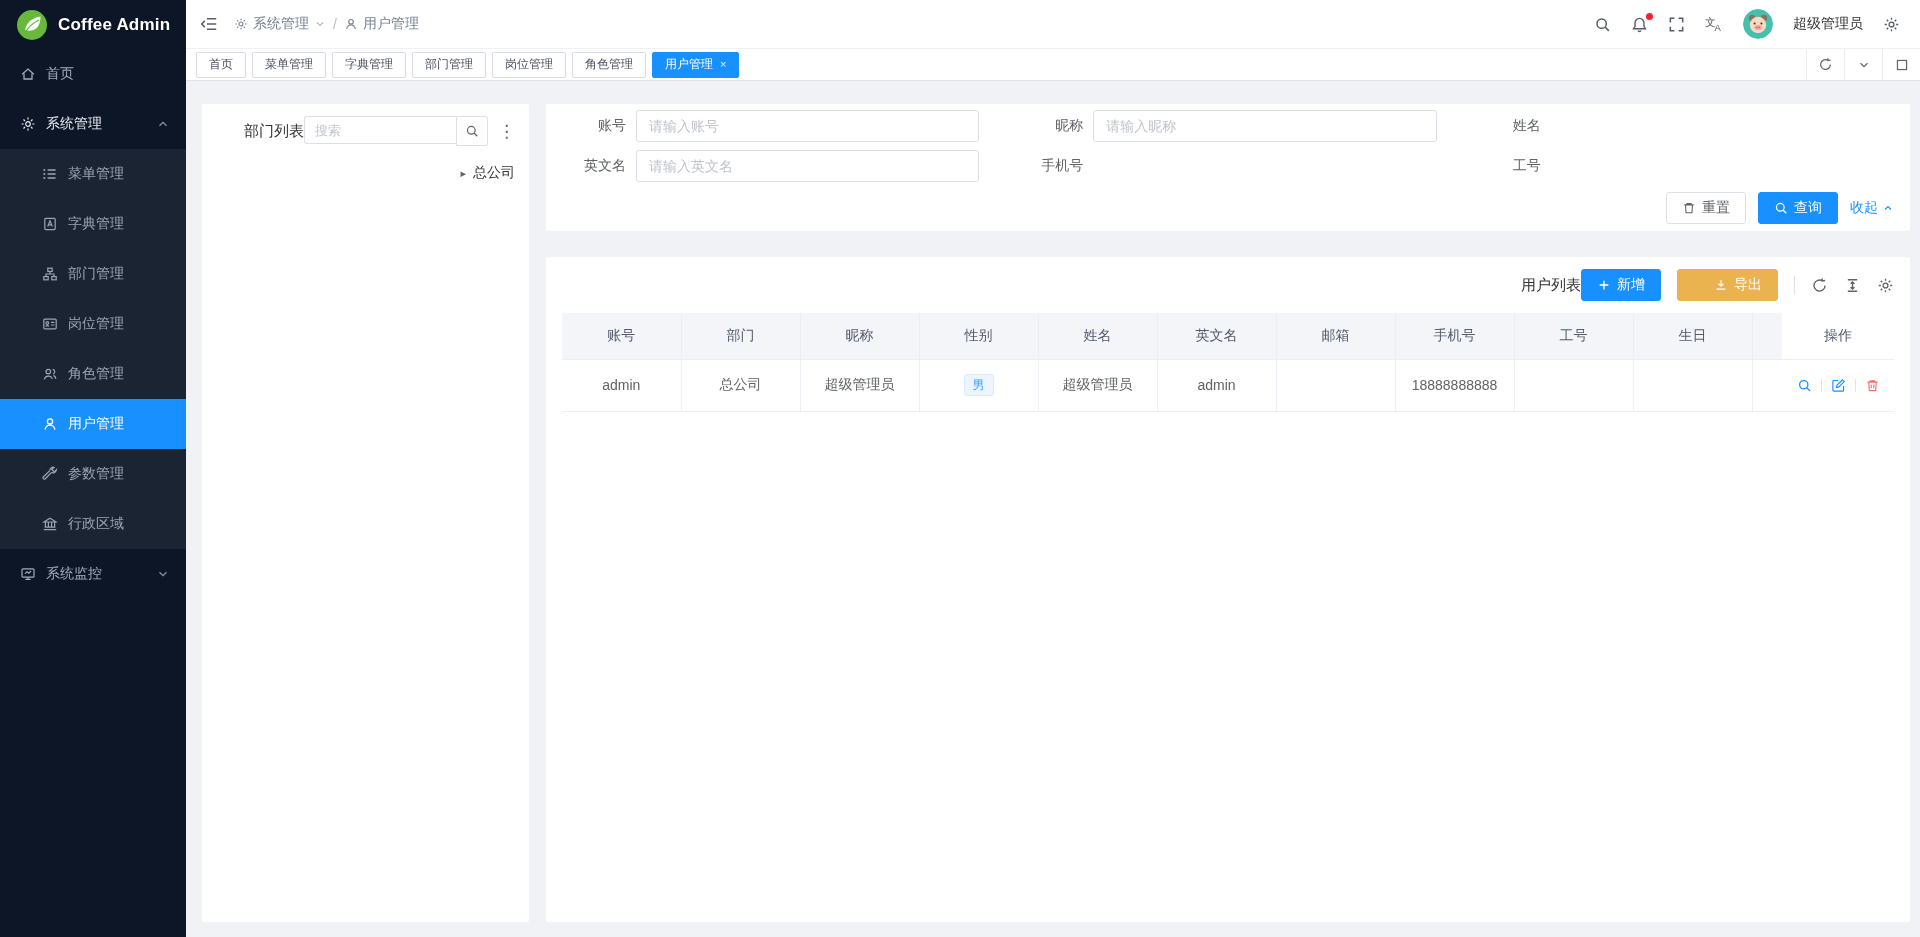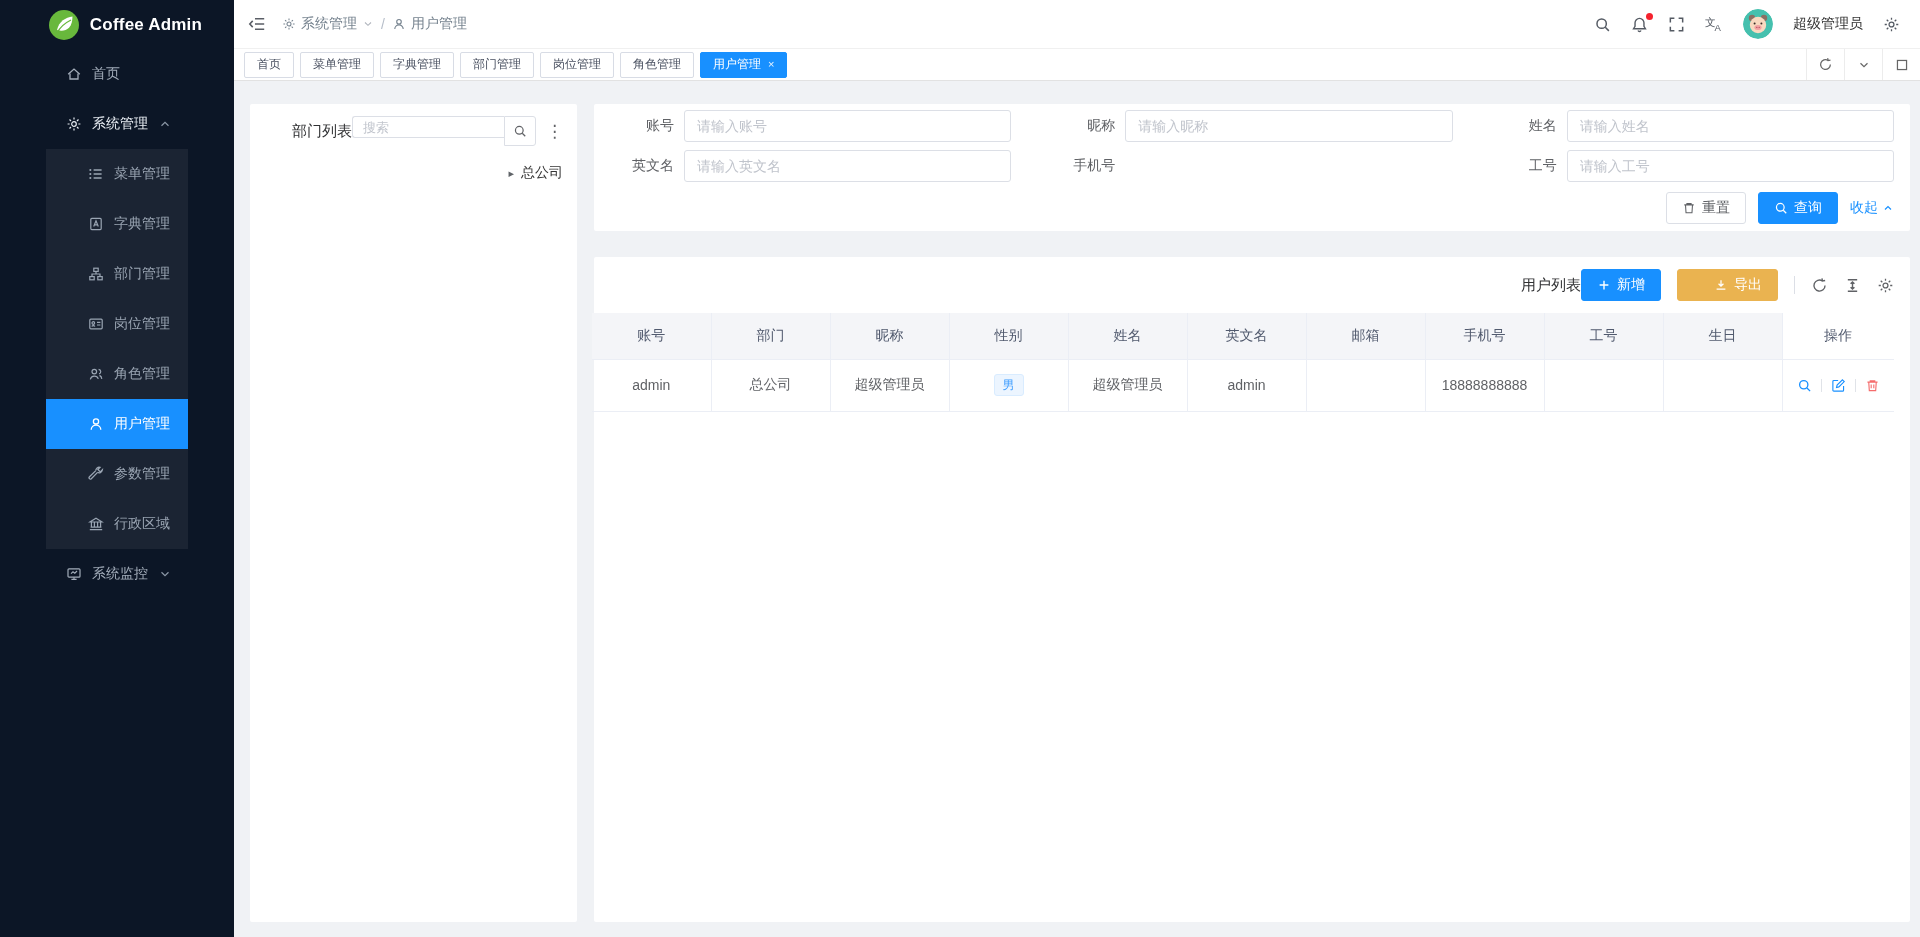--- a/index.html
+++ b/index.html
@@ -5,21 +5,21 @@
   :root{
     --primary:#1890ff; --warning:#eab350; --danger:#f56c6c;
     --sidebar_bg:#0c1626; --submenu_bg:#1b2433;
   }
   *{box-sizing:border-box;}
   html,body{margin:0;padding:0;width:1920px;height:937px;overflow:hidden;
     font-family:"Liberation Sans","DejaVu Sans",sans-serif;font-size:14px;color:#333;background:#f0f2f5;}
   .app{display:flex;width:1920px;height:937px;}
 
   
-  .sidebar{width:234px;flex-shrink:0;background:var(--sidebar_bg);color:#a3adba;display:flex;flex-direction:column;align-items:center;}
+  .sidebar{width:186px;flex-shrink:0;background:var(--sidebar_bg);color:#a3adba;display:flex;flex-direction:column;}
   .logo{height:49px;display:flex;align-items:center;gap:10px;padding-left:16px;flex-shrink:0;}
   .logo-text{color:#fff;font-weight:bold;font-size:17px;letter-spacing:.2px;}
   .menu{flex:1;overflow:hidden;}
   .menu-item{height:50px;display:flex;align-items:center;gap:10px;padding:0 16px 0 20px;cursor:pointer;font-size:14px;}
   .menu-item .mi-label{flex:1;}
   .menu-item.bright{color:#e8edf3;}
   .submenu{background:var(--submenu_bg);}
   .submenu .menu-item{padding-left:42px;color:#9aa5b3;}
   .submenu .menu-item.active{background:var(--primary);color:#fff;}
   .mi-icon{display:flex;width:16px;height:16px;flex-shrink:0;}
@@ -51,21 +51,21 @@
   
   .content{flex:1;min-height:0;display:flex;gap:17px;padding:23px 10px 15px 16px;}
   .card{background:#fff;border-radius:2px;align-items:flex-end;}
 
   
   .dept-card{width:327px;flex-shrink:0;padding:12px;display:flex;flex-direction:column;}
   .dept-head{display:flex;align-items:center;justify-content:space-between;}
   .dept-title{font-size:15px;color:#303133;}
   .dept-search{display:flex;align-items:center;gap:8px;}
   .search-group{display:flex;}
-  .search-group input{width:152px;height:22px;border:1px solid #dcdfe6;border-right:none;border-radius:3px 0 0 3px;padding:0 10px;font-size:13px;outline:none;color:#a16207;}
+  .search-group input{width:152px;height:28px;border:1px solid #dcdfe6;border-right:none;border-radius:3px 0 0 3px;padding:0 10px;font-size:13px;outline:none;color:#a16207;}
   input::placeholder{color:#c0c4cc;}
   .sg-btn{width:32px;height:30px;border:1px solid #dcdfe6;border-radius:0 3px 3px 0;background:#fff;display:flex;align-items:center;justify-content:center;color:#606266;cursor:pointer;}
   .kebab{color:#606266;font-size:17px;line-height:1;cursor:pointer;padding:0 2px;}
   .tree{padding:14px 2px 0;}
   .tree-node{display:flex;align-items:center;gap:7px;height:26px;font-size:14px;color:#333;cursor:pointer;}
   .tree-caret{color:#5f6368;font-size:11px;}
 
   .right-col{flex:1;min-width:0;display:flex;flex-direction:column;gap:26px;}
 
   
@@ -452,32 +452,30 @@
             <div class="field">
               <label>账号</label>
               <input type="text" placeholder="请输入账号" style="">
             </div>
             <div class="field">
               <label>昵称</label>
               <input type="text" placeholder="请输入昵称" style="">
             </div>
             <div class="field">
               <label>姓名</label>
-              <input type="text" placeholder="请输入姓名" style="">
             </div>
             <div class="field">
               <label>英文名</label>
               <input type="text" placeholder="请输入英文名" style="">
             </div>
             <div class="field">
               <label>手机号</label>
             </div>
             <div class="field">
               <label>工号</label>
-              <input type="text" placeholder="请输入工号" style="">
             </div>
           </div>
           <div class="filter-actions">
             <button class="btn">
               <span>
                 <svg viewBox="0 0 16 16" width="14" height="14">
                     <g fill="none" stroke="currentColor" stroke-width="1.2">
                       <path d="M2.6 4.4h10.8M5.6 4.4V3h4.8v1.4M4 4.4l.6 9h6.8l.6-9"></path>
                     </g>
                   </svg>

